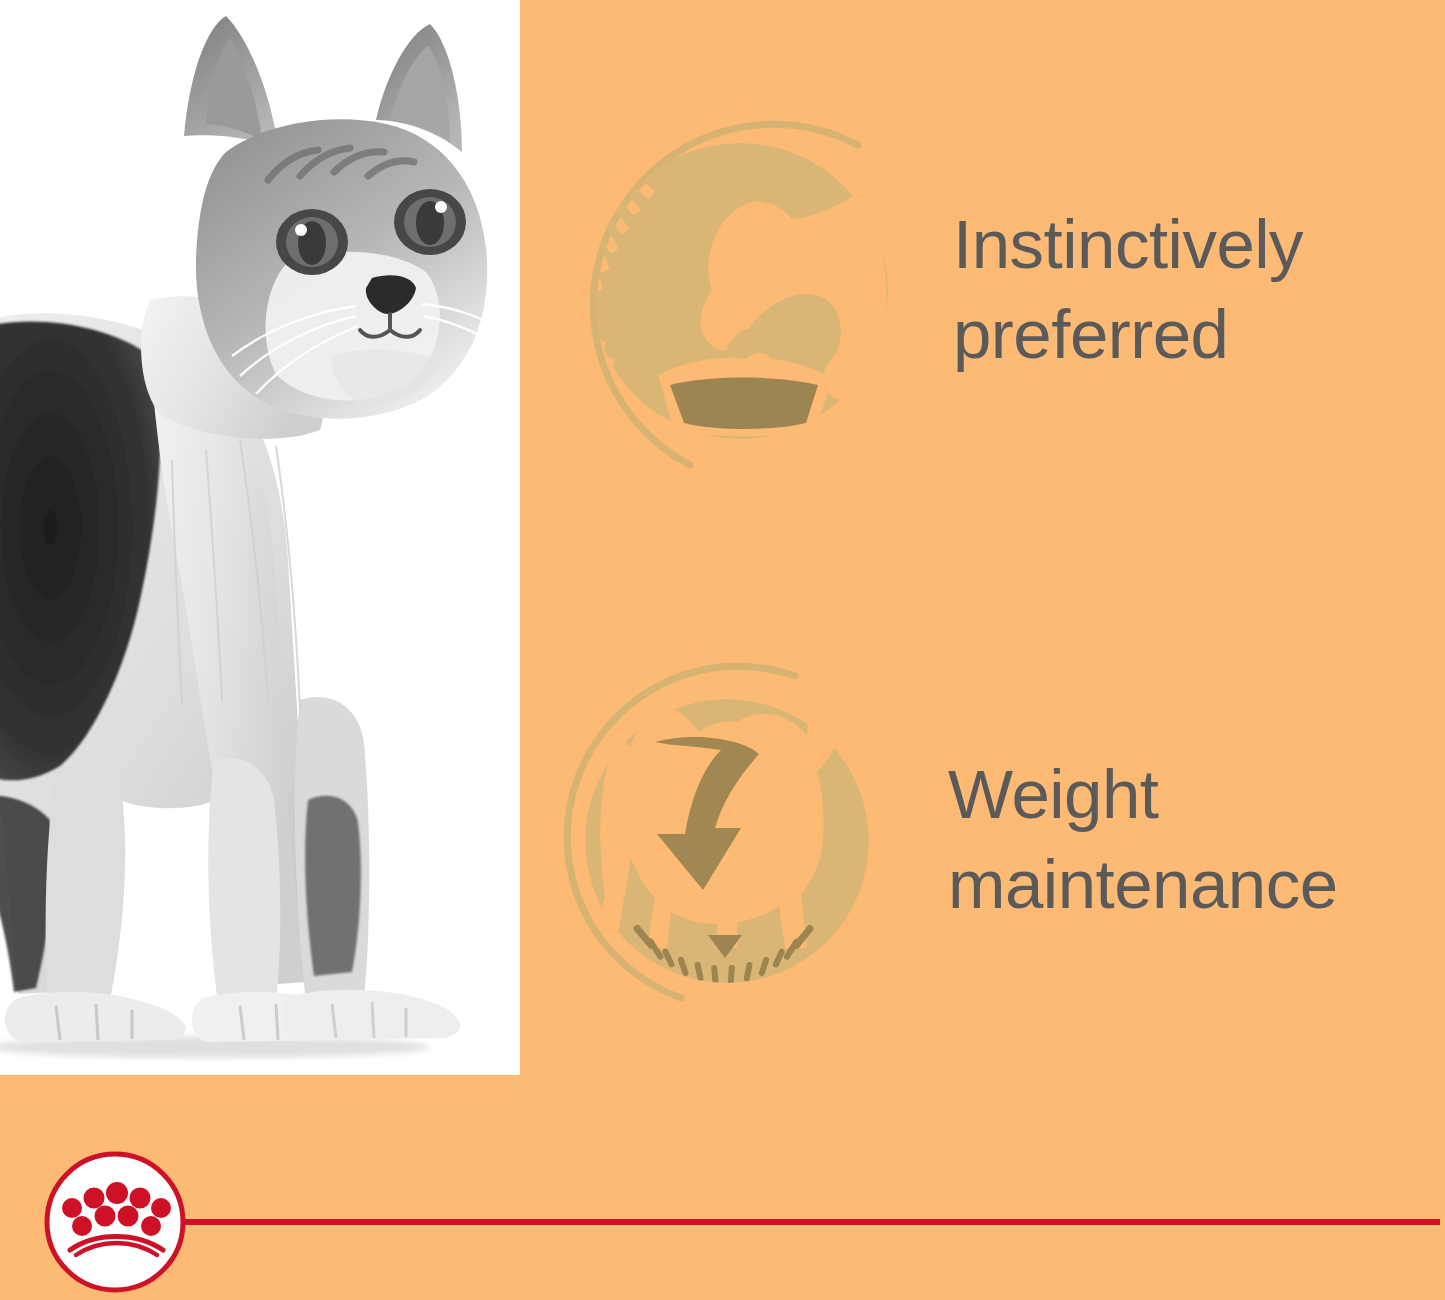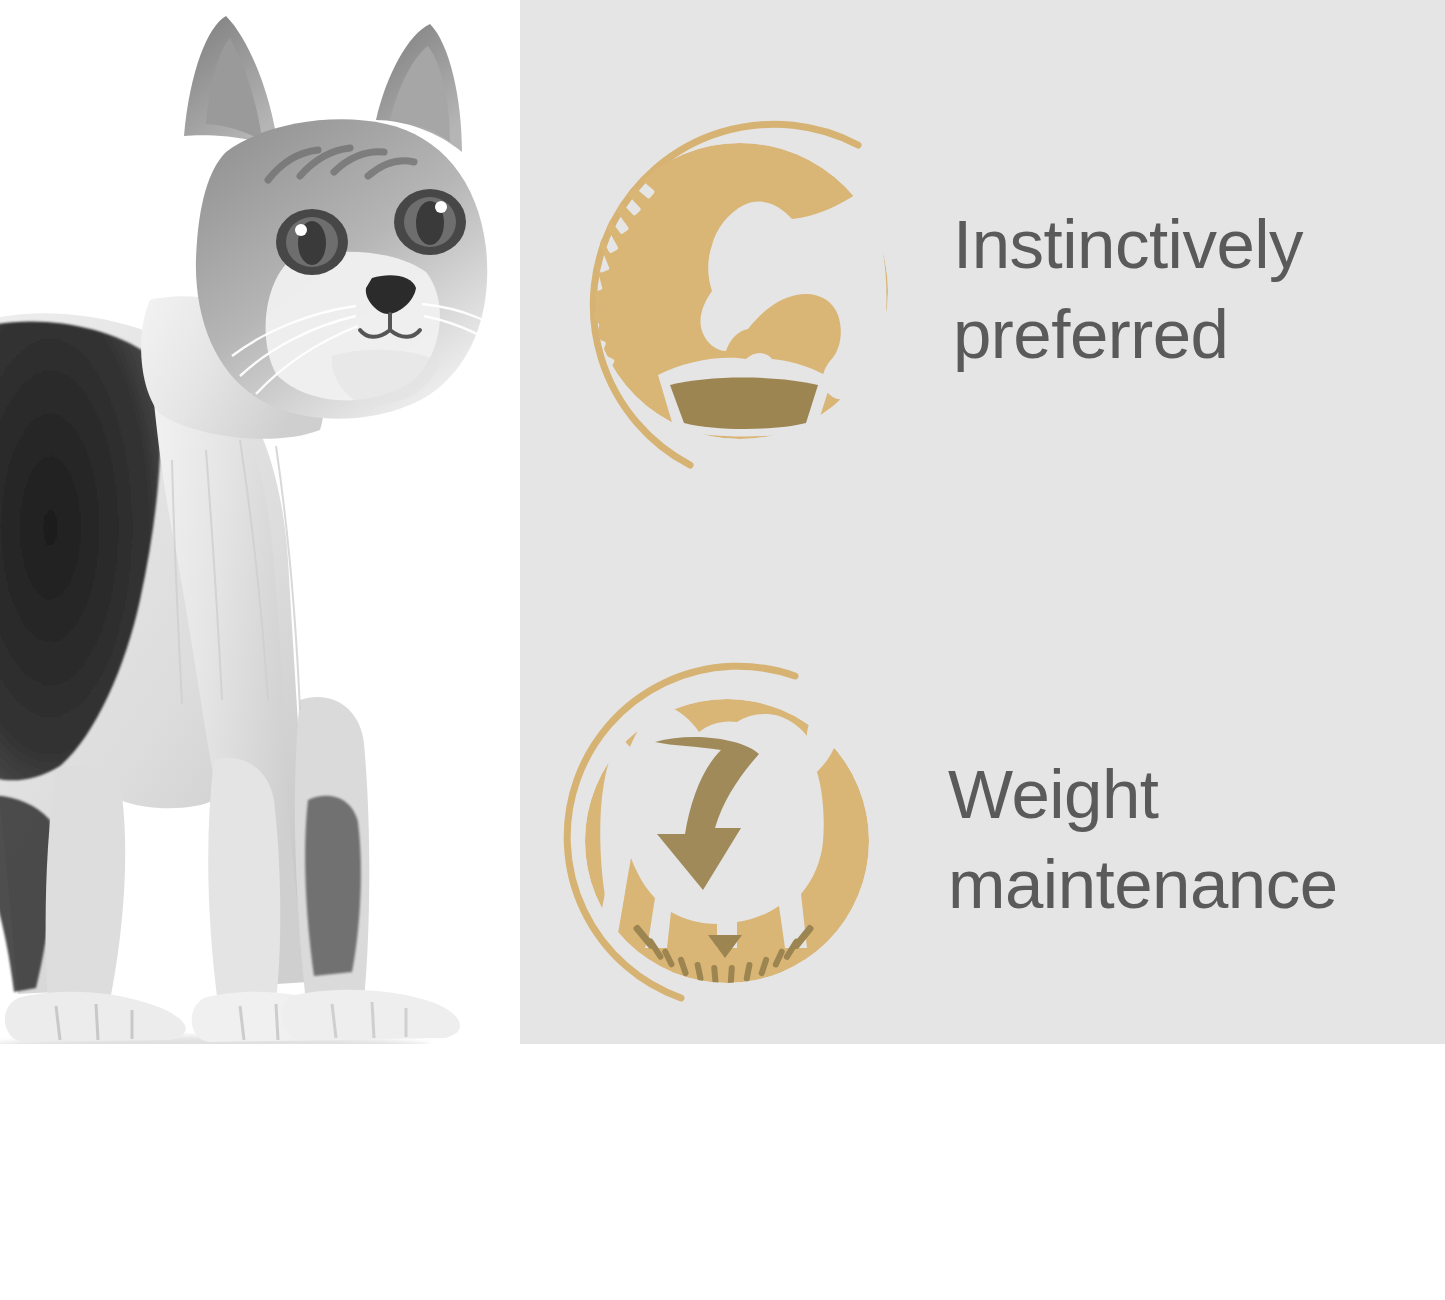--- a/index.html
+++ b/index.html
@@ -8,22 +8,22 @@
     padding: 0;
     background: #ffffff;
   }
   body {
     font-family: "Liberation Sans", sans-serif;
     -webkit-font-smoothing: antialiased;
   }
   .page {
     position: relative;
     width: 1445px;
-    height: 1044px;
-    background: #e5e5e5;
+    height: 1300px;
+    background: #fdba74;
     overflow: hidden;
   }
 
   
   .cat-photo {
     position: absolute;
     left: 0px;
     top: 0px;
     width: 520px;
     height: 1075px;

